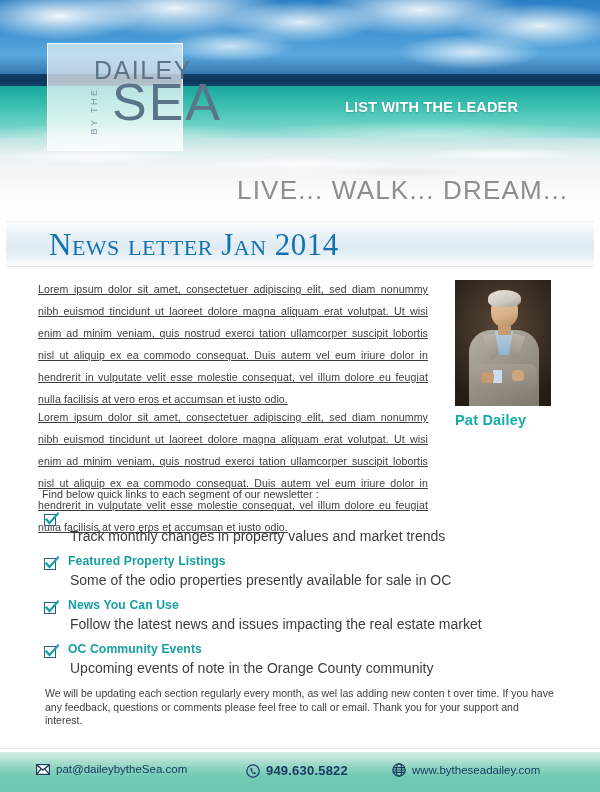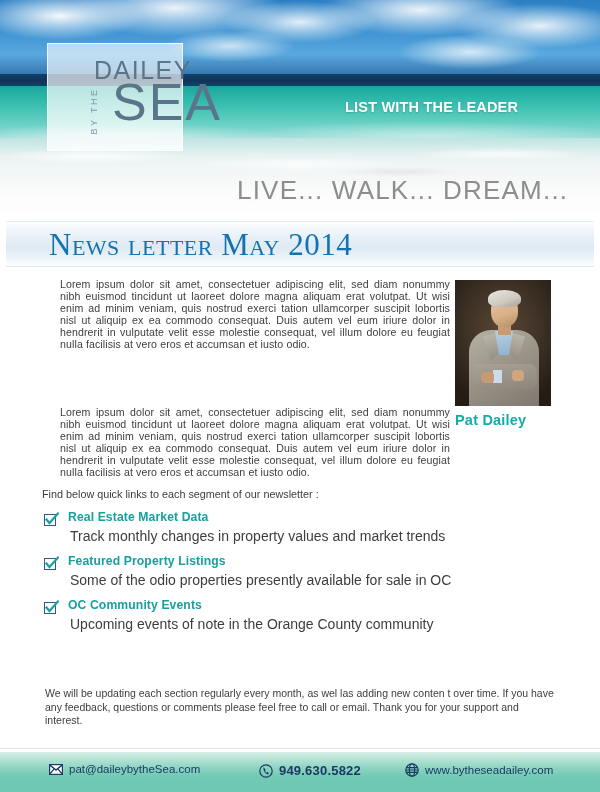--- a/index.html
+++ b/index.html
@@ -166,27 +166,28 @@
   }
 
   
   .content {
     position: absolute;
     left: 0; top: 270px;
     width: 600px;
   }
   .para {
     position: absolute;
-    left: 60px;
+    left: 38px;
     width: 390px;
     font-size: 10.6px;
-    line-height: 12px;
+    line-height: 22px;
     color: #3d3d3d;
     text-align: justify;
     letter-spacing: .1px;
+    text-decoration: underline;
   }
   .para-1 { top: 8px; }
   .para-2 { top: 136px; }
 
   
   .photo-wrap {
     position: absolute;
     left: 455px; top: 10px;
     width: 96px; height: 126px;
   }
@@ -336,21 +337,21 @@
     background: #e3e7e6;
   }
   .footer {
     position: absolute;
     left: 0; top: 752px;
     width: 600px; height: 40px;
     background: linear-gradient(180deg, #d8efe6 0%, #8fd5c2 38%, #71c9b4 62%, #6ec7b2 100%);
   }
   .footer-row {
     position: absolute;
-    left: 13px; top: 11px;
+    left: 0; top: 11px;
     width: 572px;
     height: 20px;
   }
   .f-item {
     position: absolute;
     display: flex;
     align-items: center;
     gap: 6px;
     color: #1b3a62;
     font-size: 11.5px;
@@ -379,21 +380,21 @@
       <div class="logo-bythe">BY THE</div>
       <div class="logo-sea">SEA</div>
     </div>
   </div>
 
   <div class="list-leader">LIST WITH THE LEADER</div>
   <div class="tagline">LIVE... WALK... DREAM...</div>
 </div>
 
 <div class="title-bar">
-  <div class="title-text">News letter May 2014</div>
+  <div class="title-text">News letter Jan 2014</div>
 </div>
 
 <div class="content">
 
   <div class="para para-1">Lorem ipsum dolor sit amet, consectetuer adipiscing elit, sed diam nonummy nibh euismod tincidunt ut laoreet dolore magna aliquam erat volutpat. Ut wisi enim ad minim veniam, quis nostrud exerci tation ullamcorper suscipit lobortis nisl ut aliquip ex ea commodo consequat. Duis autem vel eum iriure dolor in hendrerit in vulputate velit esse molestie consequat, vel illum dolore eu feugiat nulla facilisis at vero eros et accumsan et iusto odio.</div>
   <div class="para para-2">Lorem ipsum dolor sit amet, consectetuer adipiscing elit, sed diam nonummy nibh euismod tincidunt ut laoreet dolore magna aliquam erat volutpat. Ut wisi enim ad minim veniam, quis nostrud exerci tation ullamcorper suscipit lobortis nisl ut aliquip ex ea commodo consequat. Duis autem vel eum iriure dolor in hendrerit in vulputate velit esse molestie consequat, vel illum dolore eu feugiat nulla facilisis at vero eros et accumsan et iusto odio.</div>
 
   <div class="photo-wrap">
     <div class="photo">
       <div class="ph-body"></div>
@@ -415,35 +416,44 @@
 
   <div class="links">
 
     <div class="link-item">
       <span class="checkbox">
         <svg width="15" height="15" viewBox="0 0 15 15">
           <rect x="0.5" y="2.5" width="11" height="11" fill="#ffffff" stroke="#2a5d8f" stroke-width="1"></rect>
           <path d="M2.5 7.5 L5.5 11 L14 1.5" fill="none" stroke="#1b9ea4" stroke-width="2.2" stroke-linecap="square"></path>
         </svg>
       </span>
-      <span class="link-title">Real Estate Market Data</span>
       <span class="link-desc">Track monthly changes in property values and market trends</span>
     </div>
 
     <div class="link-item">
       <span class="checkbox">
         <svg width="15" height="15" viewBox="0 0 15 15">
           <rect x="0.5" y="2.5" width="11" height="11" fill="#ffffff" stroke="#2a5d8f" stroke-width="1"></rect>
           <path d="M2.5 7.5 L5.5 11 L14 1.5" fill="none" stroke="#1b9ea4" stroke-width="2.2" stroke-linecap="square"></path>
         </svg>
       </span>
       <span class="link-title">Featured Property Listings</span>
       <span class="link-desc">Some of the odio properties presently available for sale in OC</span>
     </div>
 
+    <div class="link-item">
+      <span class="checkbox">
+        <svg width="15" height="15" viewBox="0 0 15 15">
+          <rect x="0.5" y="2.5" width="11" height="11" fill="#ffffff" stroke="#2a5d8f" stroke-width="1"></rect>
+          <path d="M2.5 7.5 L5.5 11 L14 1.5" fill="none" stroke="#1b9ea4" stroke-width="2.2" stroke-linecap="square"></path>
+        </svg>
+      </span>
+      <span class="link-title">News You Can Use</span>
+      <span class="link-desc">Follow the latest news and issues impacting the real estate market</span>
+    </div>
 
     <div class="link-item">
       <span class="checkbox">
         <svg width="15" height="15" viewBox="0 0 15 15">
           <rect x="0.5" y="2.5" width="11" height="11" fill="#ffffff" stroke="#2a5d8f" stroke-width="1"></rect>
           <path d="M2.5 7.5 L5.5 11 L14 1.5" fill="none" stroke="#1b9ea4" stroke-width="2.2" stroke-linecap="square"></path>
         </svg>
       </span>
       <span class="link-title">OC Community Events</span>
       <span class="link-desc">Upcoming events of note in the Orange County community</span>

